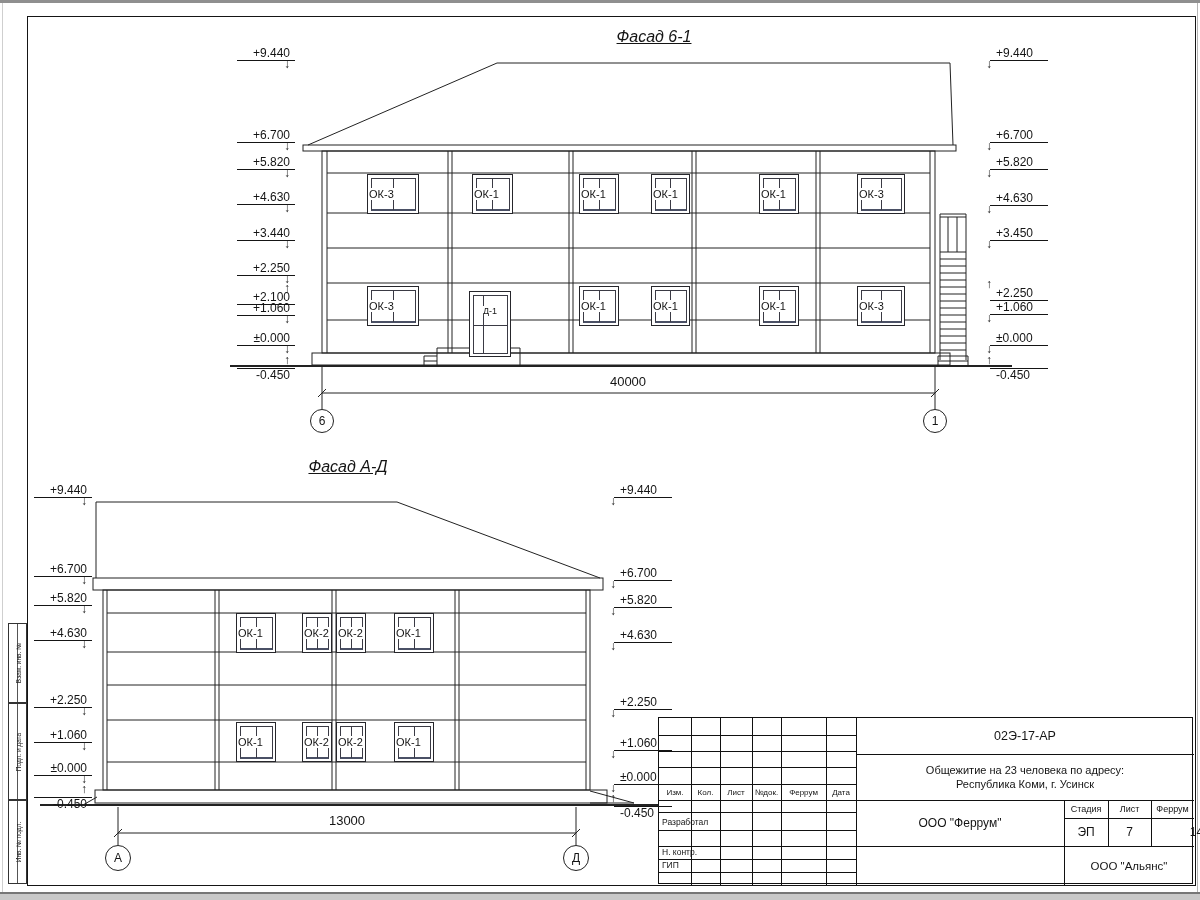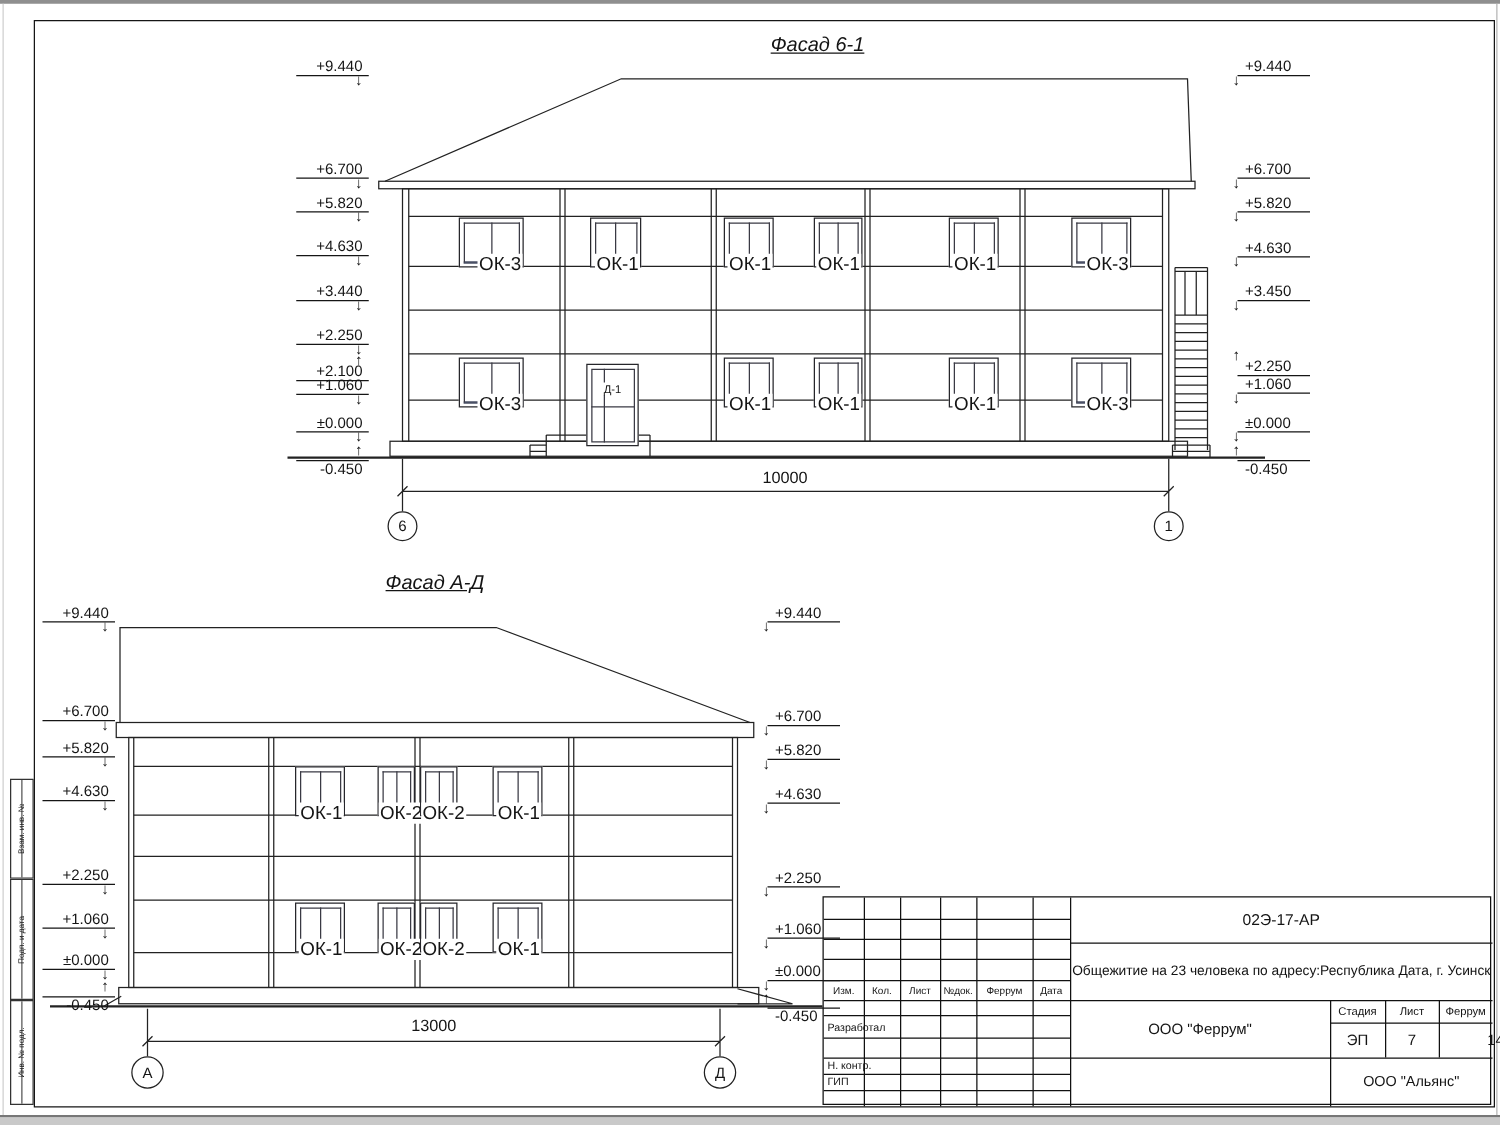--- a/index.html
+++ b/index.html
@@ -13,21 +13,21 @@
         border-bottom:1px solid #151515;box-sizing:border-box;white-space:nowrap;}
   .elev.above{border-bottom:none;border-top:1px solid #151515;}
   .elev.lft{text-align:right;padding-right:5px;}
   .elev.rgt{text-align:left;padding-left:6px;}
   .arr{position:absolute;font-size:12px;line-height:11px;color:#151515;}
   
   .win{position:absolute;border:1.5px solid #26262b;background:#fff;box-sizing:border-box;}
   .win-in{position:absolute;inset:2.5px;border:1px solid #3a3a44;border-bottom:2.5px solid #4a5065;}
   .win-div{position:absolute;top:2.5px;bottom:3px;left:50%;width:1px;margin-left:-.5px;background:#3a3a44;}
   .win-lbl{position:absolute;left:0;right:0;top:50%;transform:translateY(-50%);
-           text-align:right;font-size:15px;line-height:10px;margin-top:18px;}
+           text-align:left;font-size:11px;line-height:10px;}
   .win-lbl span{background:#fff;padding:0 1px;}
   .door-v{position:absolute;top:2.5px;bottom:2.5px;left:33%;width:1px;background:#3a3a44;}
   .door-h{position:absolute;left:2.5px;right:2.5px;height:1px;background:#3a3a44;}
   .door-lbl{position:absolute;left:0;right:0;top:22%;text-align:center;font-size:9px;}
   .door-lbl span{background:#fff;padding:0 1px;}
   
   .axis{position:absolute;border:1px solid #222;border-radius:50%;background:#fff;
         text-align:center;font-size:12px;box-sizing:border-box;}
   .ftitle{position:absolute;transform:translateX(-50%);font-style:italic;font-size:16px;
           text-decoration:underline;white-space:nowrap;}
@@ -85,21 +85,21 @@
     <path d="M40 805H668" stroke-width="1.8"></path>
     <path d="M590 791L634 803H590M83 805L97 797"></path>
 
     <path d="M118 807V845M576 807V845M118 833H576M114 837L122 829M572 837L580 829"></path>
   </g>
 </svg>
 
 <div class="ftitle" style="left:654px;top:28px;">Фасад 6-1</div>
 <div class="ftitle" style="left:348px;top:458px;">Фасад А-Д</div>
 
-<div class="dim" style="left:628px;top:374px;">10000</div>
+<div class="dim" style="left:628px;top:374px;">40000</div>
 <div class="dim" style="left:347px;top:813px;">13000</div>
 
 <div class="tb">
   <div class="vline" style="left:32px;top:0;height:167px;"></div>
   <div class="vline" style="left:61px;top:0;height:167px;"></div>
   <div class="vline" style="left:93px;top:0;height:167px;"></div>
   <div class="vline" style="left:122px;top:0;height:167px;"></div>
   <div class="vline" style="left:167px;top:0;height:167px;"></div>
   <div class="vline" style="left:197px;top:0;height:167px;"></div>
   <div class="hline" style="left:0;top:17px;width:197px;"></div>
@@ -122,23 +122,23 @@
   <div class="tb-cell tb-small" style="left:0;top:66px;width:32px;height:16px;">Изм.</div>
   <div class="tb-cell tb-small" style="left:32px;top:66px;width:29px;height:16px;">Кол.</div>
   <div class="tb-cell tb-small" style="left:61px;top:66px;width:32px;height:16px;">Лист</div>
   <div class="tb-cell tb-small" style="left:93px;top:66px;width:29px;height:16px;">№док.</div>
   <div class="tb-cell tb-small" style="left:122px;top:66px;width:45px;height:16px;">Феррум</div>
   <div class="tb-cell tb-small" style="left:167px;top:66px;width:30px;height:16px;">Дата</div>
   <div class="tb-role" style="left:0;top:96px;width:93px;height:16px;line-height:16px;">Разработал</div>
   <div class="tb-role" style="left:0;top:128px;width:93px;height:13px;line-height:13px;">Н. контр.</div>
   <div class="tb-role" style="left:0;top:141px;width:93px;height:13px;line-height:13px;">ГИП</div>
   <div class="tb-cell" style="left:197px;top:0;width:338px;height:36px;font-size:12.5px;">02Э-17-АР</div>
-  <div class="tb-cell" style="left:197px;top:36px;width:338px;height:46px;font-size:11px;line-height:14px;flex-direction:row;">
+  <div class="tb-cell" style="left:197px;top:36px;width:338px;height:46px;font-size:11px;line-height:14px;flex-direction:column;">
     <span>Общежитие на 23 человека по адресу:</span>
-    <span>Республика Дата, г. Усинск</span>
+    <span>Республика Коми, г. Усинск</span>
   </div>
   <div class="tb-cell" style="left:197px;top:82px;width:208px;height:46px;font-size:12px;">ООО "Феррум"</div>
   <div class="tb-cell tb-small" style="left:405px;top:82px;width:44px;height:18px;font-size:9px;">Стадия</div>
   <div class="tb-cell tb-small" style="left:449px;top:82px;width:43px;height:18px;font-size:9px;">Лист</div>
   <div class="tb-cell tb-small" style="left:492px;top:82px;width:43px;height:18px;font-size:9px;">Феррум</div>
   <div class="tb-cell" style="left:405px;top:100px;width:44px;height:28px;font-size:12px;">ЭП</div>
   <div class="tb-cell" style="left:449px;top:100px;width:43px;height:28px;font-size:12px;">7</div>
   <div class="tb-cell" style="left:516px;top:100px;width:43px;height:28px;font-size:12px;">14</div>
   <div class="tb-cell" style="left:405px;top:128px;width:130px;height:39px;font-size:11.5px;">ООО "Альянс"</div>
 </div>

